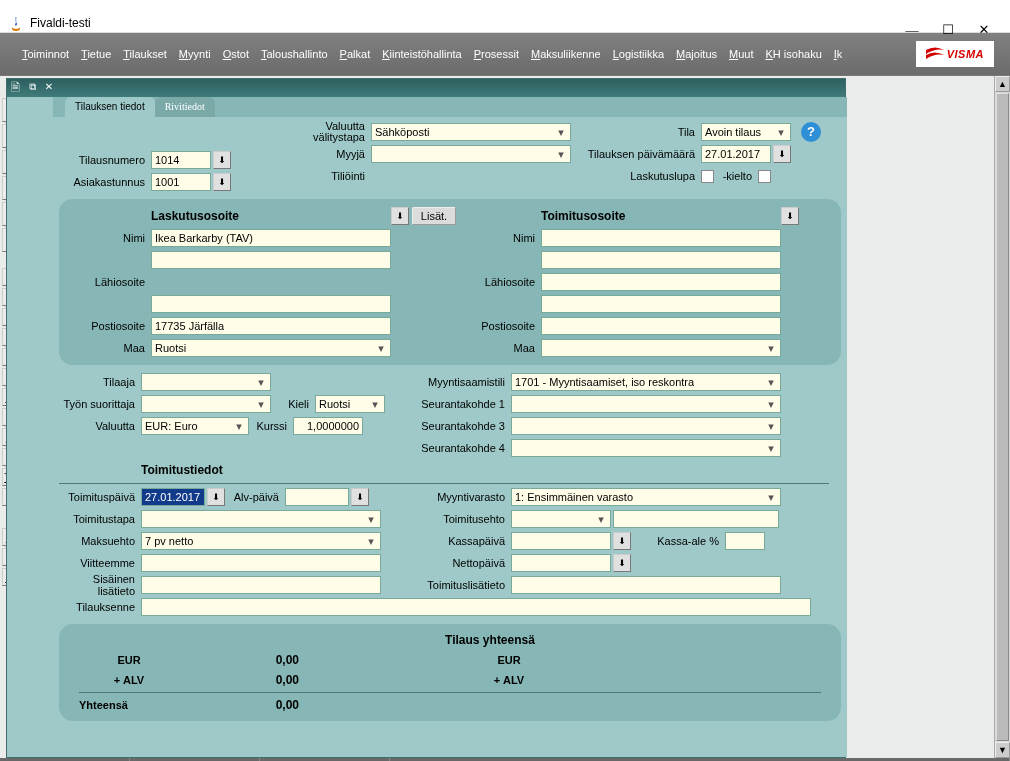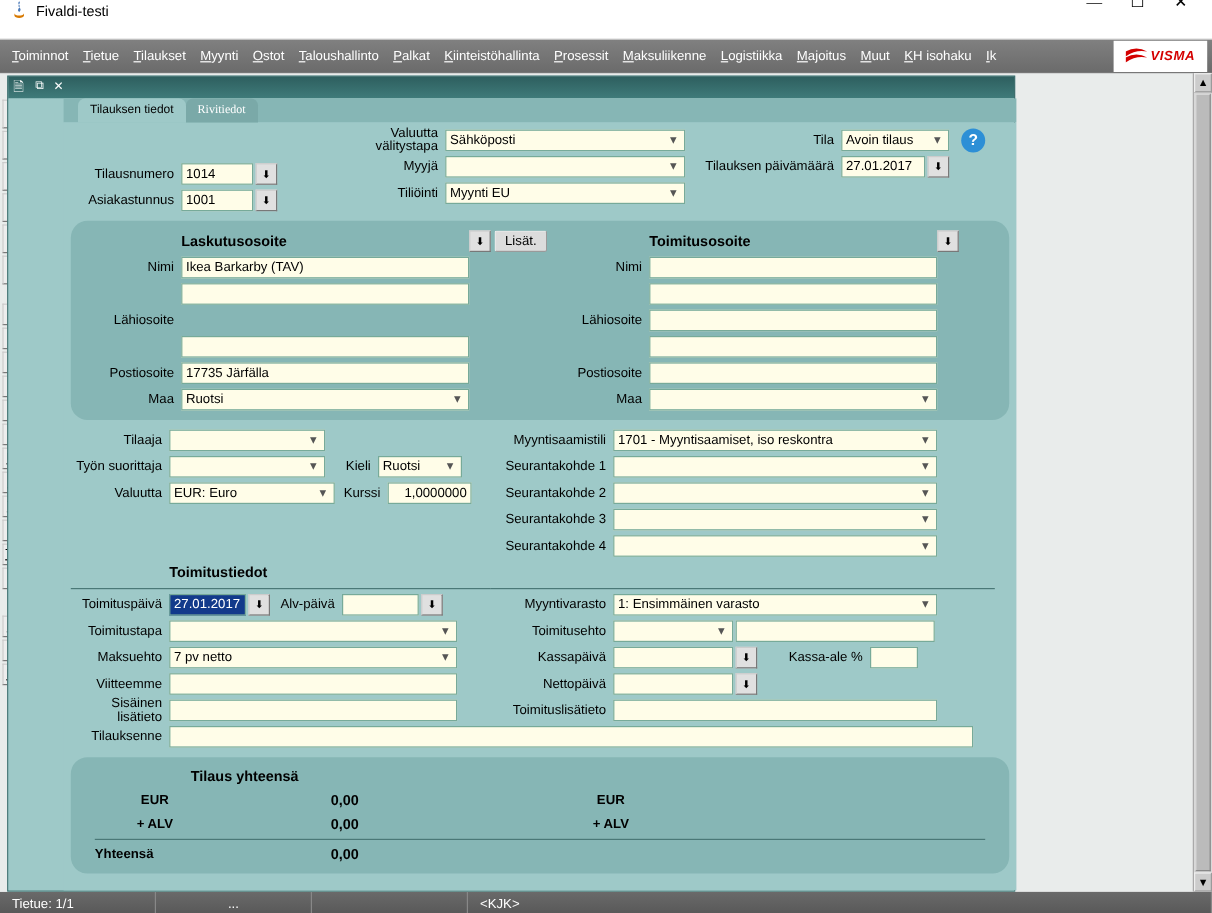--- a/index.html
+++ b/index.html
@@ -1,21 +1,21 @@
 <!DOCTYPE html>
 <html><head>
 <meta charset="utf-8">
 <style>
 * { box-sizing: border-box; margin: 0; padding: 0; font-family: Tahoma, Arial, sans-serif; font-size: 11px; }
 body { background: #fff; overflow: hidden; }
-.titlebar { height: 20px; background: #fff; display: flex; align-items: flex-end; padding: 16px 8px; border-bottom: 1px solid #ddd; }
+.titlebar { height: 20px; background: #fff; display: flex; align-items: flex-start; padding: 16px 8px; border-bottom: 1px solid #ddd; }
 .titlebar .java-icon { width: 16px; height: 16px; margin-right: 6px; }
 .titlebar .title { flex: 1; font-size: 12px; color: #000; }
 .titlebar .winbtn { width: 36px; height: 28px; display: flex; align-items: center; justify-content: center; cursor: pointer; font-size: 13px; color: #000; font-family: "Segoe UI Symbol"; }
-.menubar { height: 27px; background: linear-gradient(#808080,#6b6b6b); display: flex; align-items: center; padding: 0 4px; color: #fff; }
+.menubar { height: 42px; background: linear-gradient(#808080,#6b6b6b); display: flex; align-items: center; padding: 0 16px; color: #fff; }
 .menubar .mi { padding: 0 6px; cursor: pointer; }
 .menubar .mi u { text-decoration: underline; }
 .menubar .spacer { flex: 1; }
 .visma { background: #fff; height: 26px; padding: 0 10px; display: flex; align-items: center; color: #d40000; font-weight: bold; font-style: italic; font-size: 14px; letter-spacing: 0.5px; }
 .workspace { position: relative; background: #e9eceb; height: calc(100vh - 30px - 26px - 22px); border-top: 1px solid #777; display: flex; }
 .scrollbar-v { width: 16px; background: #d9d9d9; border-left: 1px solid #aaa; display: flex; flex-direction: column; }
 .scrollbar-v .arrow { height: 16px; background: #ccc; border: 1px outset #eee; font-size: 9px; text-align: center; line-height: 14px; }
 .scrollbar-v .thumb { flex: 1; background: #bbb; border: 1px outset #ddd; margin: 1px; }
 .internal-win { position: absolute; left: 6px; top: 2px; width: 840px; background: #86b6b5; border: 1px solid #3f6e6d; }
 .iw-title { height: 18px; background: linear-gradient(#2e5f5f,#3f7b7a); color: #fff; display: flex; align-items: center; padding: 0 4px; font-size: 11px; }
@@ -159,35 +159,40 @@
                 <div class="row">
                   <div class="lbl" style="width:70px;line-height:11px;">Valuutta välitystapa</div>
                   <div class="dd" style="width:200px;">Sähköposti</div>
                 </div>
                 <div class="row">
                   <div class="lbl" style="width:70px;">Myyjä</div>
                   <div class="dd" style="width:200px;"></div>
                 </div>
                 <div class="row">
                   <div class="lbl" style="width:70px;">Tiliöinti</div>
-                  <div class="dd" style="width:200px;">Myynti EU</div>
                 </div>
               </div>
               <div style="width:250px;">
                 <div class="row">
                   <div class="lbl" style="width:120px;">Tila</div>
                   <div class="dd" style="width:90px;">Avoin tilaus</div>
                   <div style="width:6px;"></div>
                   <div class="help-icon">?</div>
                 </div>
                 <div class="row">
                   <div class="lbl" style="width:120px;">Tilauksen päivämäärä</div>
                   <div class="fld" style="width:70px;">27.01.2017</div>
                   <div class="sqbtn">⬇</div>
                 </div>
+                <div class="row">
+                  <div class="lbl" style="width:120px;">Laskutuslupa</div>
+                  <span class="chk"></span>
+                  <div class="lbl" style="width:40px;">-kielto</div>
+                  <span class="chk"></span>
+                </div>
               </div>
             </div>
 
             <div class="addr-panel">
               <div style="display:flex;">
                 <div style="width:340px;">
                   <div class="row">
                     <div style="width:80px;"></div>
                     <div class="sectionhdr">Laskutusosoite</div>
                     <div style="flex:1;"></div>
@@ -262,36 +267,32 @@
                     <div class="dd" style="width:130px;"></div>
                   </div>
                 <div class="row">
                     <div class="lbl" style="width:80px;line-height:11px;">Työn suorittaja</div>
                     <div class="dd" style="width:130px;"></div>
                   <div class="lbl" style="width:40px;">Kieli</div>
                     <div class="dd" style="width:70px;">Ruotsi</div>
                   </div>
                 <div class="row">
                     <div class="lbl" style="width:80px;">Valuutta</div>
-                    <div class="dd" style="width:138px;">EUR: Euro</div>
+                    <div class="dd" style="width:108px;">EUR: Euro</div>
                   <div class="lbl" style="width:40px;">Kurssi</div>
                     <div class="fld" style="width:70px;text-align:right;">1,0000000</div>
                   </div>
               </div>
               <div style="width:420px;">
                 <div class="row">
                     <div class="lbl" style="width:100px;">Myyntisaamistili</div>
                     <div class="dd" style="width:270px;">1701 - Myyntisaamiset, iso reskontra</div>
                   </div>
                 <div class="row">
                     <div class="lbl" style="width:100px;">Seurantakohde 1</div>
-                    <div class="dd" style="width:270px;"></div>
-                  </div>
-                <div class="row">
-                    <div class="lbl" style="width:100px;">Seurantakohde 2</div>
                     <div class="dd" style="width:270px;"></div>
                   </div>
                 <div class="row">
                     <div class="lbl" style="width:100px;">Seurantakohde 3</div>
                     <div class="dd" style="width:270px;"></div>
                   </div>
                 <div class="row">
                     <div class="lbl" style="width:100px;">Seurantakohde 4</div>
                     <div class="dd" style="width:270px;"></div>
                   </div>
@@ -359,21 +360,21 @@
                     <div class="fld" style="width:270px;"></div>
                   </div>
               </div>
             </div>
             <div class="row">
                 <div class="lbl" style="width:80px;">Tilauksenne</div>
                 <div class="fld" style="width:670px;"></div>
               </div>
 
             <div class="sum-panel">
-              <div class="sum-row" style="justify-content:flex-start;">
+              <div class="sum-row" style="justify-content:center;">
                 <div style="width:80px;"></div>
                 <div class="sectionhdr">Tilaus yhteensä</div>
               </div>
               <div class="sum-row">
                 <div class="sum-lbl" style="text-align:center;font-weight:bold;">EUR</div>
                 <div class="sum-val">0,00</div>
                 <div style="width:160px;"></div>
                 <div class="sum-lbl" style="text-align:center;font-weight:bold;">EUR</div>
               </div>
               <div class="sum-row">

